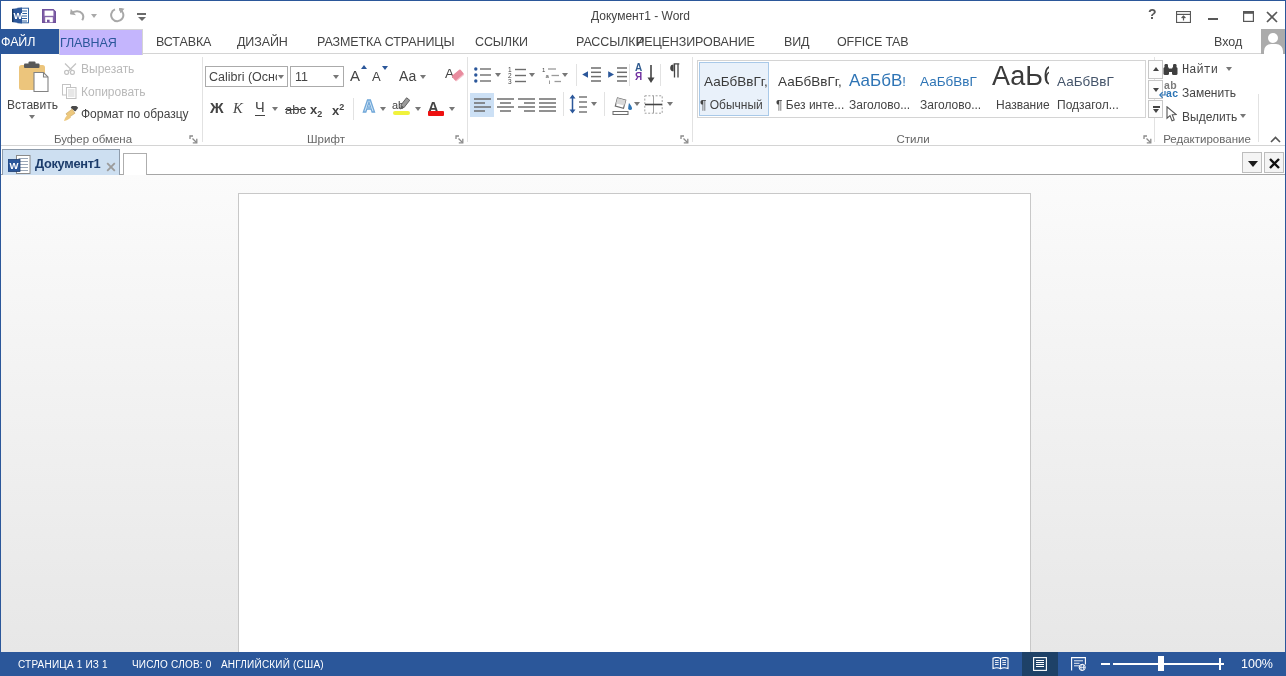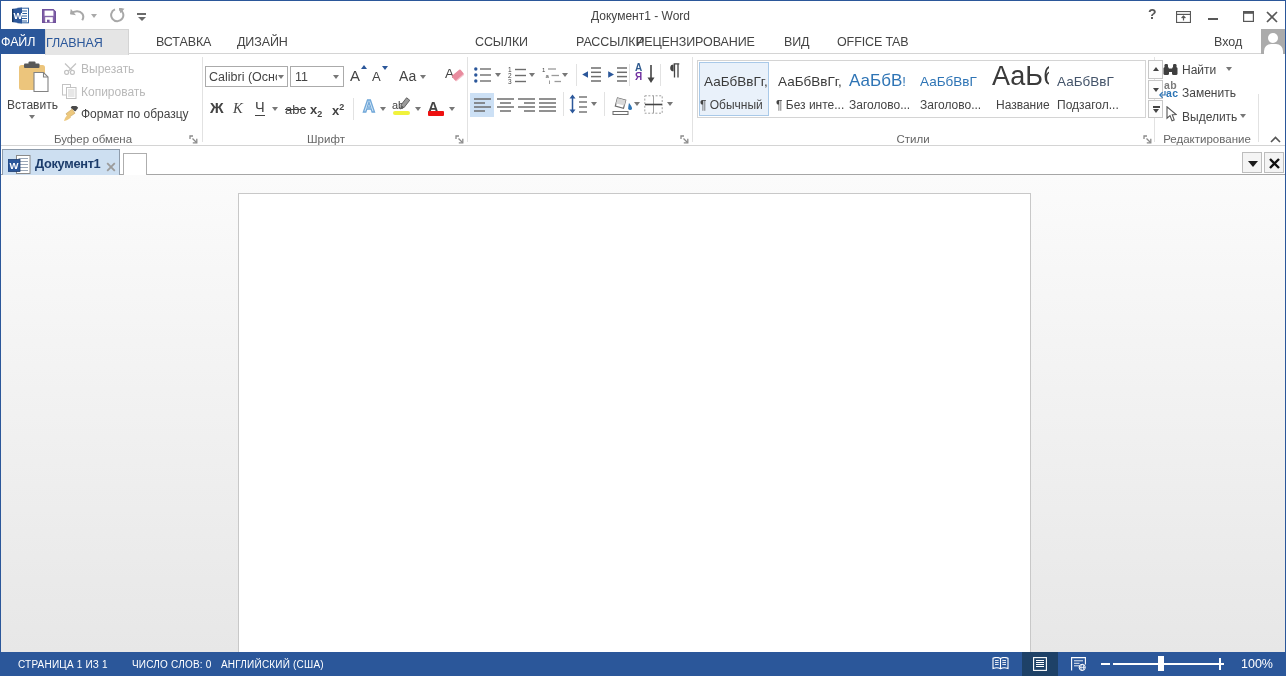--- a/index.html
+++ b/index.html
@@ -10,21 +10,21 @@
 
 #title{position:absolute;left:1px;top:1px;width:1284px;height:27px;background:#fff;}
 #titletext{position:absolute;left:590px;top:8px;width:96px;text-align:center;font-size:12px;color:#444;white-space:nowrap;}
 
 .winbtn{position:absolute;color:#585858;}
 
 #tabrow{position:absolute;left:1px;top:28px;width:1284px;height:26px;background:#fff;}
 #tabrow .border{position:absolute;left:0;top:25px;width:1284px;height:1px;background:#d4d4d4;}
 .tab{position:absolute;top:1px;height:25px;line-height:26px;font-size:12.5px;color:#444;letter-spacing:-0.1px;text-align:left;white-space:nowrap;}
 #tab-file{left:0;width:59px;background:#2b579a;color:#fff;}
-#tab-home{left:44px;width:84px;background:#e5e5e5;border:1px solid #d4d4d4;border-bottom:none;color:#2b579a;height:26px;z-index:2;}
+#tab-home{left:58px;width:84px;background:#c4b5fd;border:1px solid #d4d4d4;border-bottom:none;color:#2b579a;height:26px;z-index:2;}
 
 #ribbon{position:absolute;left:1px;top:54px;width:1284px;height:92px;background:#fff;border-bottom:1px solid #d4d4d4;}
 .gsep{position:absolute;top:3px;width:1px;height:85px;background:#e2e2e2;}
 .glabel{position:absolute;top:79px;font-size:11.5px;color:#666;white-space:nowrap;transform:translateX(-50%);}
 .launcher{position:absolute;top:80px;width:10px;height:10px;}
 .rtext{font-size:12px;color:#444;white-space:nowrap;}
 .stprev{font-size:13.5px;color:#3a3a3a;white-space:nowrap;}
 .stlab{font-size:12px;color:#444;white-space:nowrap;}
 .stbtn{width:15px;background:#fdfdfd;border:1px solid #c8c8c8;}
 .launcher{position:absolute;top:81px;}
@@ -96,20 +96,21 @@
       <path d="M1 1 L11 11 M11 1 L1 11" stroke="#585858" stroke-width="1.7"></path>
     </svg>
   </div>
 </div>
 <div id="tabrow">
   <div class="border"></div>
   <div class="tab" id="tab-file">ФАЙЛ</div>
   <div class="tab" id="tab-home">ГЛАВНАЯ</div>
   <div class="tab" style="left:155px;width:58px;">ВСТАВКА</div>
   <div class="tab" style="left:236px;width:55px;">ДИЗАЙН</div>
+  <div class="tab" style="left:316px;width:141px;">РАЗМЕТКА СТРАНИЦЫ</div>
   <div class="tab" style="left:474px;width:53px;">ССЫЛКИ</div>
   <div class="tab" style="left:575px;width:63px;">РАССЫЛКИ</div>
   <div class="tab" style="left:635px;width:121px;">РЕЦЕНЗИРОВАНИЕ</div>
   <div class="tab" style="left:783px;width:30px;">ВИД</div>
   <div class="tab" style="left:836px;width:66px;">OFFICE TAB</div>
   <div class="tab" style="left:1213px;width:60px;color:#444;letter-spacing:0;top:1px;">Вход</div>
   <div id="avatar" style="position:absolute;left:1260px;top:1px;width:24px;height:25px;background:#ababab;overflow:hidden;">
     <div style="position:absolute;left:7px;top:3.5px;width:10px;height:10px;border-radius:50%;background:#fff;"></div>
     <div style="position:absolute;left:2.5px;top:15px;width:19px;height:14px;border-radius:7px 7px 0 0;background:#fff;"></div>
   </div>
@@ -391,21 +392,21 @@
     </svg>
   </div>
   <div id="grp-edit">
     <svg class="abs" style="left:1162px;top:9px;" width="15" height="12" viewBox="0 0 15 12">
       <rect x="0.5" y="4" width="5.5" height="8" rx="1.5" fill="#3f3f3f"></rect>
       <rect x="9" y="4" width="5.5" height="8" rx="1.5" fill="#3f3f3f"></rect>
       <rect x="1.5" y="1" width="3.5" height="4" rx="1.2" fill="#3f3f3f"></rect>
       <rect x="10" y="1" width="3.5" height="4" rx="1.2" fill="#3f3f3f"></rect>
       <rect x="6" y="5.5" width="3" height="3.5" fill="#3f3f3f"></rect>
     </svg>
-    <div class="abs rtext" style="left:1181px;top:9px;font-size:12px;">Найти</div>
+    <div class="abs rtext" style="left:1181px;top:9px;font-size:12px;font-family:Liberation Mono, monospace;">Найти</div>
     <div class="abs dd" style="left:1225px;top:13px;"></div>
     <div class="abs" style="left:1163px;top:28px;font-size:10.5px;font-weight:bold;color:#7b7b7b;line-height:7.5px;letter-spacing:.3px;">ab<br><span style="color:#2e75b5;margin-left:2px;">ac</span></div>
     <svg class="abs" style="left:1158px;top:36.5px;" width="7" height="7" viewBox="0 0 7 7">
       <path d="M6 0 L6 4 L2 4" fill="none" stroke="#2e75b5" stroke-width="1.2"></path>
       <path d="M3.6 1.2 L0.8 4 L3.6 6.8" fill="none" stroke="#2e75b5" stroke-width="1.2"></path>
     </svg>
     <div class="abs rtext" style="left:1181px;top:32px;font-size:12px;">Заменить</div>
     <svg class="abs" style="left:1165px;top:52px;" width="11" height="16" viewBox="0 0 11 16">
       <path d="M1 0.8 L1 12.2 L4 9.6 L6 14.8 L8.2 13.9 L6.3 8.8 L10.2 8.5 Z" fill="#fff" stroke="#555" stroke-width="1.1"></path>
     </svg>

